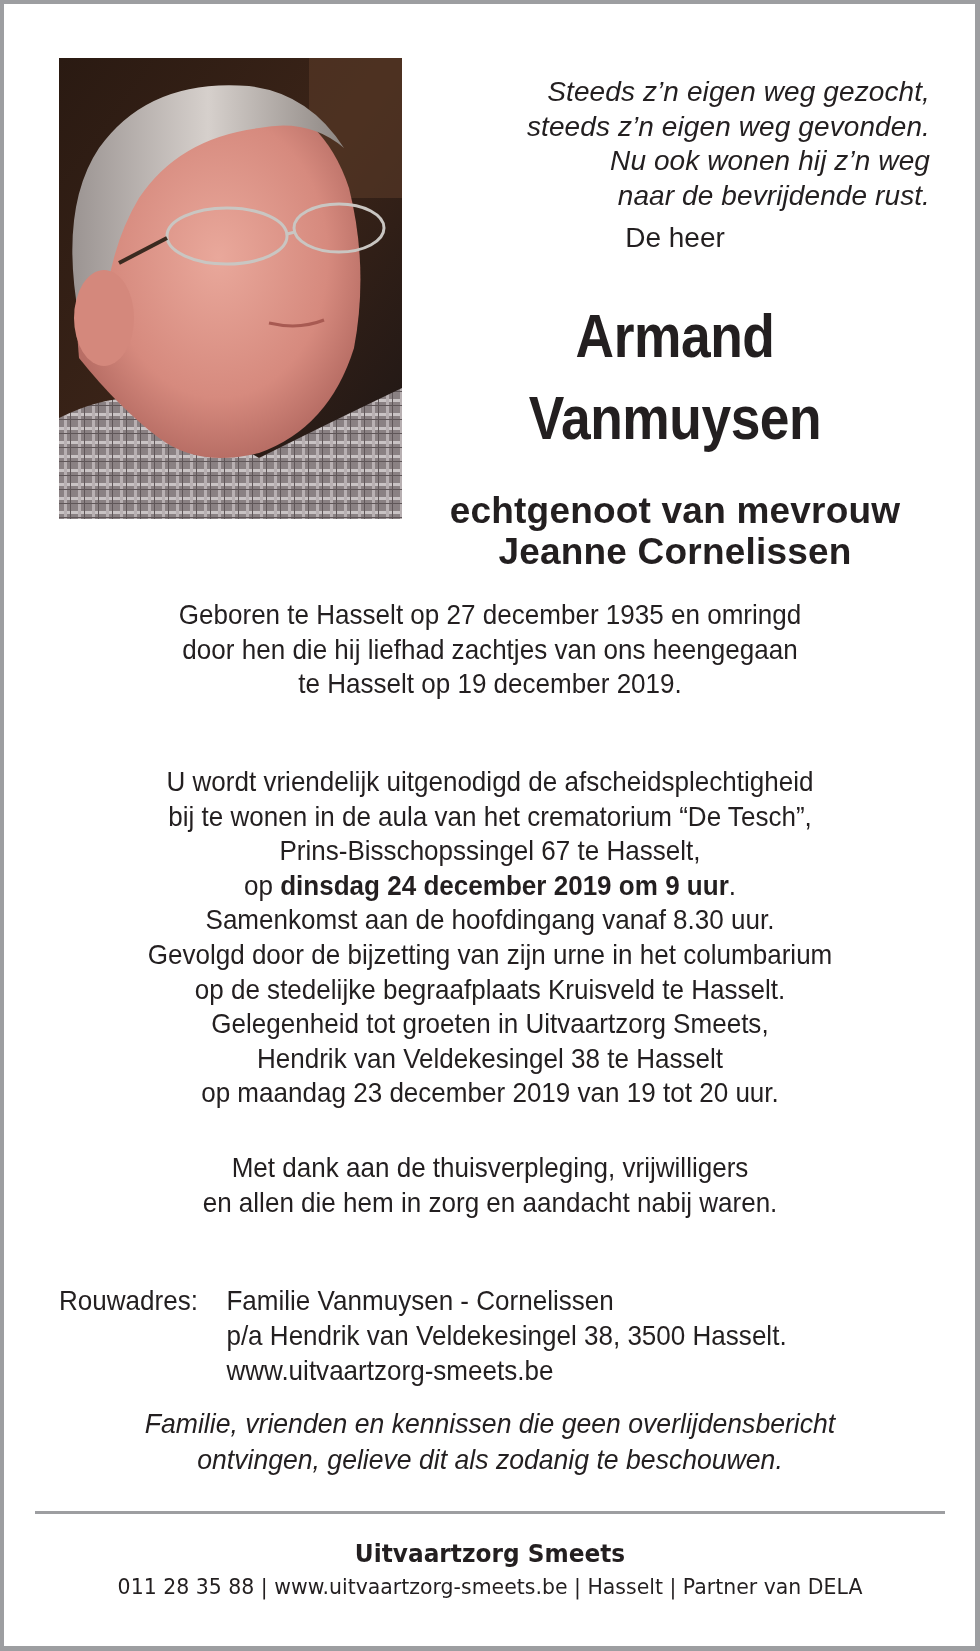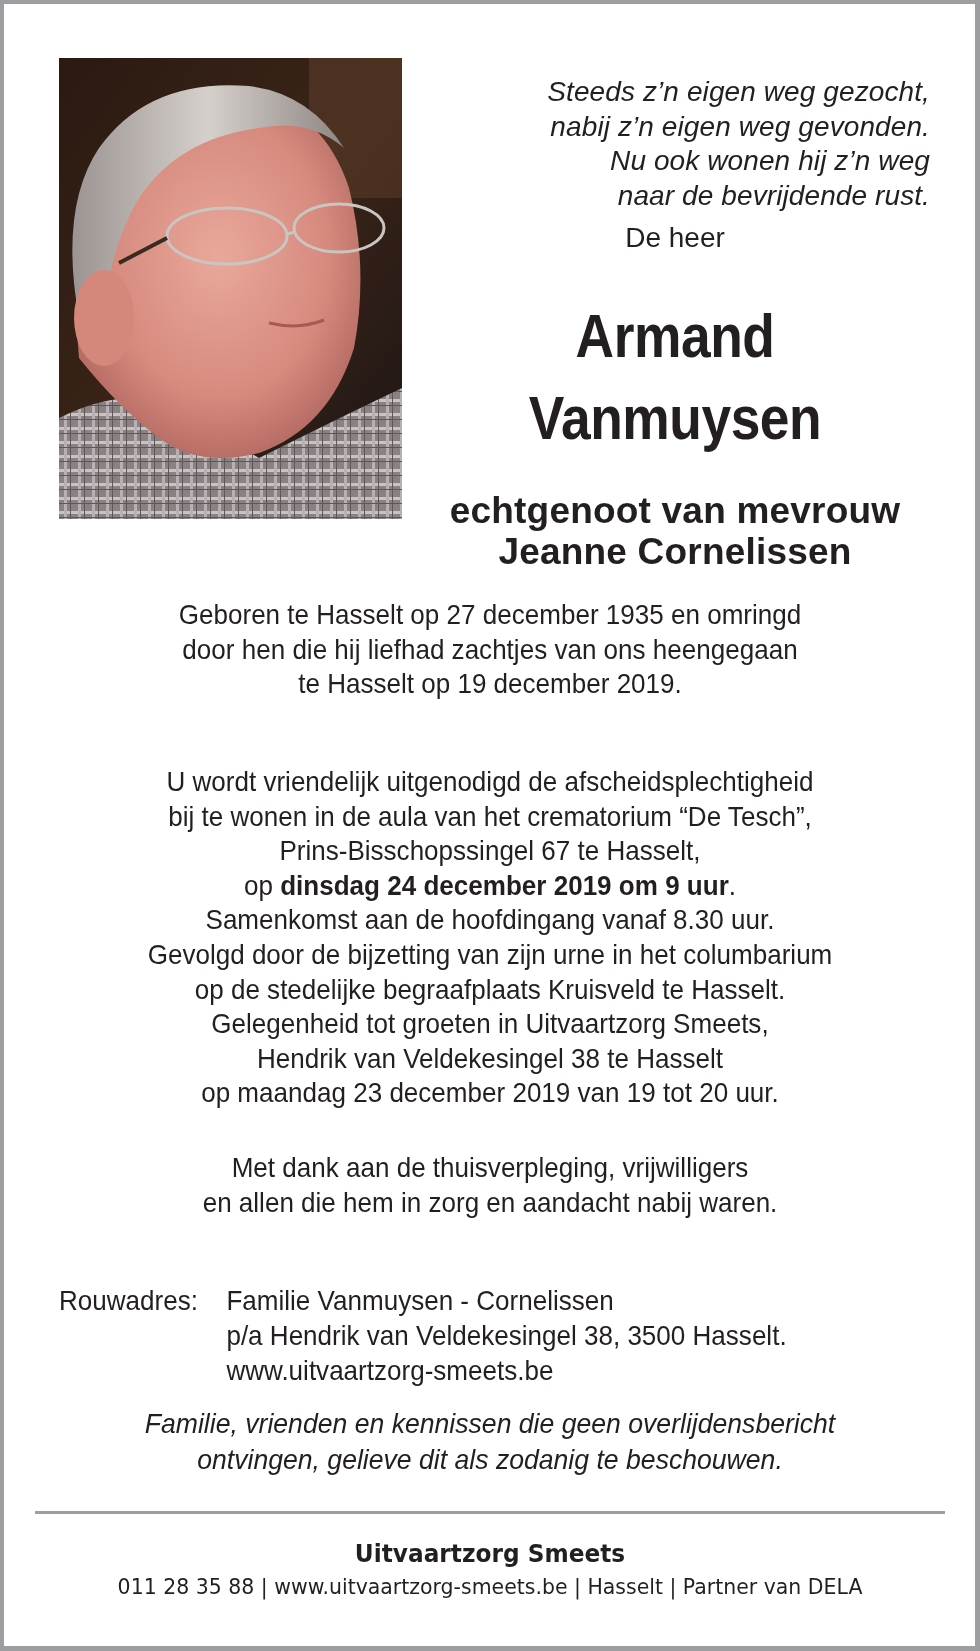--- a/index.html
+++ b/index.html
@@ -69,21 +69,21 @@
       <ellipse cx="280" cy="170" rx="45" ry="24"></ellipse>
       <path d="M228 176 L236 174"></path>
       <path d="M108 180 L60 205" stroke="#3a2a20" stroke-width="4"></path>
     </g>
     <path d="M210 265 Q240 272 265 262" stroke="#a85a52" stroke-width="3" fill="none"></path>
   </svg>
 </div>
 
 <div class="poem">
   <div>Steeds z’n eigen weg gezocht,</div>
-  <div>nabij z’n eigen weg gevonden.</div>
+  <div>steeds z’n eigen weg gevonden.</div>
   <div>Nu ook wonen hij z’n weg</div>
   <div>naar de bevrijdende rust.</div>
 </div>
 
 <div class="salutation">De heer</div>
 
 <div class="name">
   <div>Armand</div>
   <div>Vanmuysen</div>
 </div>

